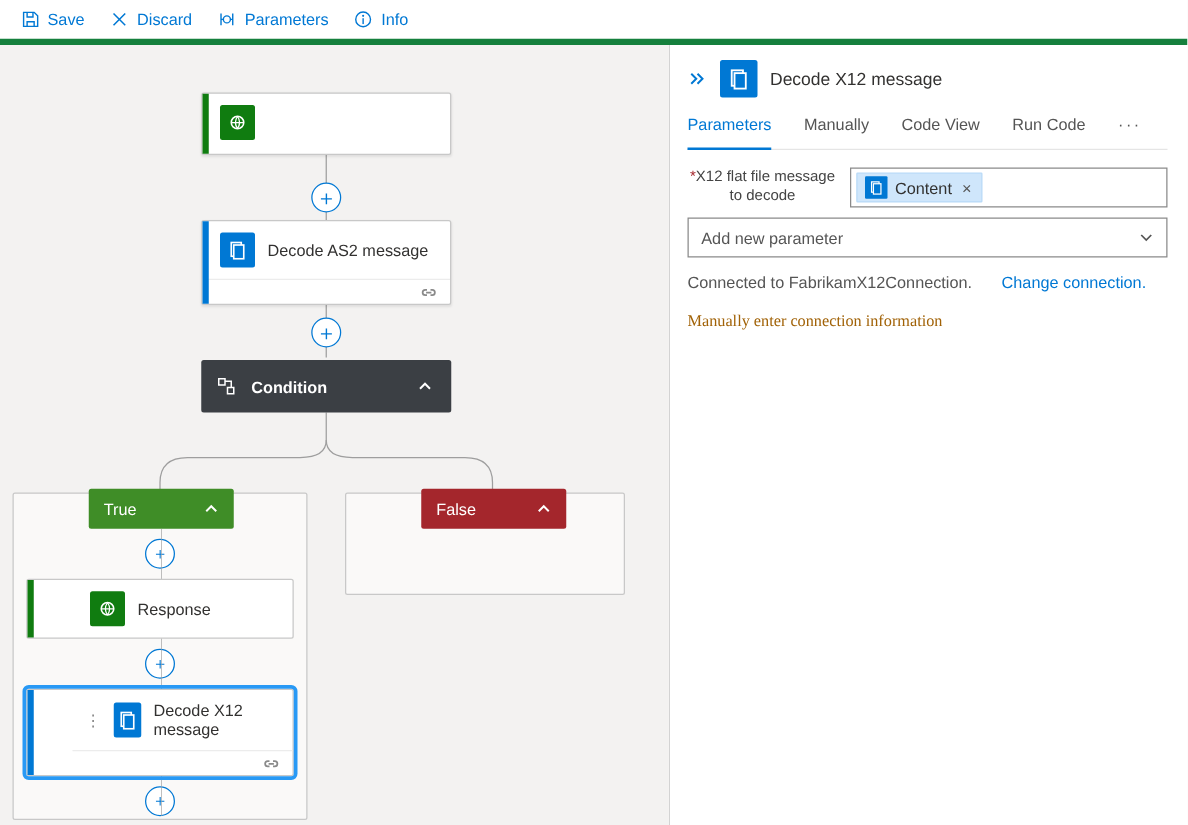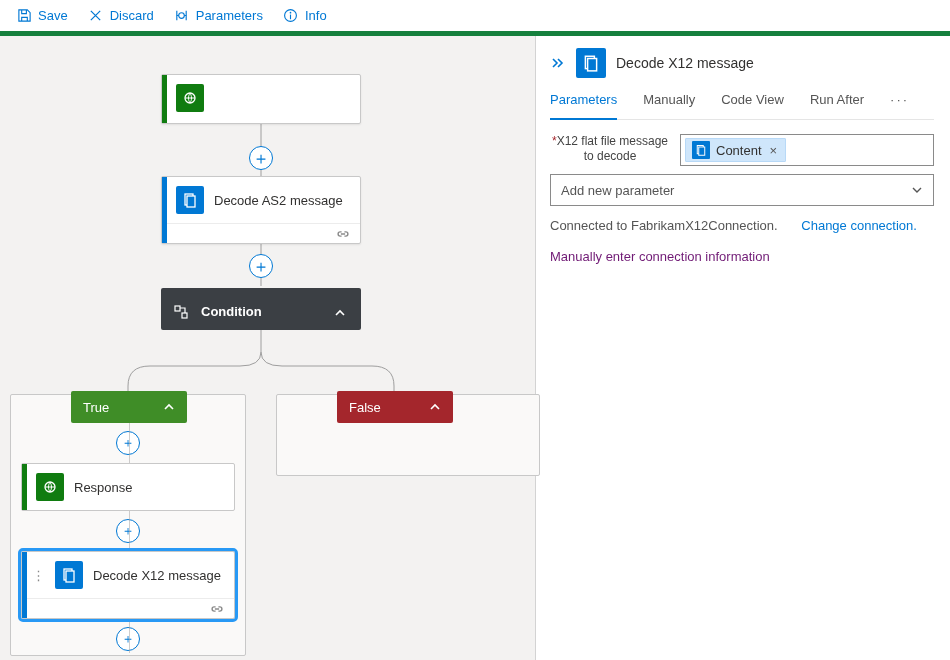--- a/index.html
+++ b/index.html
@@ -11,28 +11,28 @@
   .canvas { flex:1; background:#f3f2f1; position:relative;}
   .panel { width:415px; border-left:1px solid #d3d3d3; background:#fff; padding:12px 16px 16px 14px;}
   
   .card { position:absolute; background:#fff; border:1px solid #c8c8c8; border-radius:2px; box-shadow:0 1px 2px rgba(0,0,0,0.08);}
   .card .accent { position:absolute; left:0; top:0; bottom:0; width:5px; background:#0078d4;}
   .card-row { display:flex; align-items:center; gap:10px; padding:9px 12px 9px 14px;}
   .card-icon { width:28px; height:28px; border-radius:2px; display:flex; align-items:center; justify-content:center; color:#fff;}
   .card-title { font-size:13px; }
   .card-sub { height:20px; border-top:1px solid #ececec; display:flex; justify-content:flex-end; align-items:center; padding:0 10px; color:#8a8a8a; font-size:11px;}
   .addbtn { position:absolute; width:24px; height:24px; border:1px solid #0078d4; border-radius:50%; background:#fff; color:#0078d4; display:flex; align-items:center; justify-content:center; font-size:17px; left:50%; transform:translateX(-50%); cursor:pointer;}
-  .cond-card { position:absolute; background:#3b3f44; color:#fff; height:42px; display:flex; padding:16px 12px; gap:12px; border-radius:2px;}
+  .cond-card { position:absolute; background:#3b3f44; color:#fff; height:42px; display:flex; align-items:center; padding:4px 12px; gap:12px; border-radius:2px;}
   .cond-chevron { width:18px; height:18px; display:flex; align-items:center; justify-content:center; cursor:pointer;}
   .branch { position:absolute; border:1px solid #c8c8c8; background:#faf9f8; border-radius:2px;}
   .branch-header { height:32px; display:flex; align-items:center; padding:0 12px; gap:10px; color:#fff; font-weight:400; justify-content:space-between;}
   .branch-true .branch-header { background:#3f8d27; }
   .branch-false .branch-header { background:#a4262c; }
   .inner-add { width:24px; height:24px; border:1px solid #0078d4; border-radius:50%; background:#fff; color:#0078d4; display:flex; align-items:center; justify-content:center; margin:8px auto; cursor:pointer;}
-  .inner-card { margin:6px 10px; background:#fff; border:1px solid #c8c8c8; border-radius:2px;}
+  .inner-card { margin:6px 10px; background:#fff; border:1px solid #c8c8c8; border-radius:2px;padding-left:36px;}
   .inner-card.selected { outline:3px solid #2899f5; }
   
   .panel-head { display:flex; align-items:center; gap:10px; margin-bottom:14px;}
   .collapse { color:#0078d4; font-size:14px; cursor:pointer;}
   .panel-icon { width:30px; height:30px; background:#0078d4; border-radius:2px; display:flex; align-items:center; justify-content:center; color:#fff;}
   .tabs { display:flex; gap:26px; padding-bottom:6px; border-bottom:1px solid #e5e5e5; margin-bottom:14px;}
   .tab { color:#555; cursor:pointer; padding-bottom:6px;}
   .tab.active { color:#0078d4; border-bottom:2px solid #0078d4; margin-bottom:-7px;}
   .tab.more { color:#555;}
   .field-row { display:flex; align-items:flex-start; gap:10px; margin-bottom:8px;}
@@ -40,21 +40,21 @@
   .req { color:#a4262c;}
   .token-box { flex:1; border:1px solid #8a8a8a; height:32px; display:flex; align-items:center; padding:2px 4px;}
   .token { display:inline-flex; align-items:center; gap:6px; background:#cfe6fb; border:1px solid #b8d9f7; padding:2px 6px; height:24px; border-radius:1px;}
   .token .tkicon { width:18px; height:18px; background:#0078d4; border-radius:1px; display:flex; align-items:center; justify-content:center;}
   .token .tx { color:#323130;}
   .token .x { color:#555; cursor:pointer; padding:0 2px;}
   .select-box { border:1px solid #8a8a8a; height:32px; display:flex; align-items:center; justify-content:space-between; padding:0 10px; color:#555; margin-bottom:12px; cursor:pointer;}
   .connline { color:#555; font-size:13px; margin-bottom:16px;}
   .connline a { color:#0078d4; text-decoration:none; margin-left:20px; cursor:pointer;}
   .create-btn { display:block; margin:0 auto 22px; background:#11528b; color:#fff; border:none; height:34px; width:150px; font-size:14px; cursor:pointer;}
-  .manual { color:#701a75; cursor:pointer;}
+  .manual { color:#a16207; cursor:pointer;font-family:Liberation Serif, serif;}
   svg { display:block; }
   .dots { cursor:pointer; color:#555; letter-spacing:2px;}
 </style>
 </head>
 <body>
 
 <div class="toolbar">
   <div class="tbtn">
     <span class="ico">
       <svg width="15" height="15" viewBox="0 0 16 16">
@@ -203,21 +203,21 @@
               <svg width="14" height="10" viewBox="0 0 20 12">
                 <path d="M6 2a4 4 0 000 8h2v-2H6a2 2 0 010-4h2V2zM14 2h-2v2h2a2 2 0 010 4h-2v2h2a4 4 0 000-8zM7 5h6v2H7z" fill="#8a8a8a"></path>
               </svg>
             </span>
         </div>
       </div>
 
       <div class="inner-add">＋</div>
     </div>
 
-    <div class="branch branch-false" style="left:276px; top:358px; width:264px; height:82px;">
+    <div class="branch branch-false" style="left:276px; top:358px; width:224px; height:82px;">
       <div class="branch-header" style="position:absolute; top:-4px; left:60px; width:116px; border-radius:2px;">
         <span>False</span>
         <span>
             <svg width="12" height="12" viewBox="0 0 12 12">
               <path d="M2 8l4-4 4 4" stroke="#fff" stroke-width="1.6" fill="none"></path>
             </svg>
           </span>
       </div>
     </div>
   </div>
@@ -235,21 +235,21 @@
             <rect x="5" y="4" width="8" height="11" fill="#0078d4" stroke="#fff" stroke-width="1.3"></rect>
           </svg>
       </div>
       <div style="font-size:14px;">Decode X12 message</div>
     </div>
 
     <div class="tabs">
       <div class="tab active">Parameters</div>
       <div class="tab">Manually</div>
       <div class="tab">Code View</div>
-      <div class="tab">Run After</div>
+      <div class="tab">Run Code</div>
       <div class="tab more dots">···</div>
     </div>
 
     <div class="field-row">
       <div class="field-label"><span class="req">*</span><span>X12 flat file message to decode</span></div>
       <div class="token-box">
         <span class="token">
           <span class="tkicon">
               <svg width="12" height="12" viewBox="0 0 16 16">
                 <rect x="3" y="2" width="8" height="11" fill="none" stroke="#fff" stroke-width="1.3"></rect>

